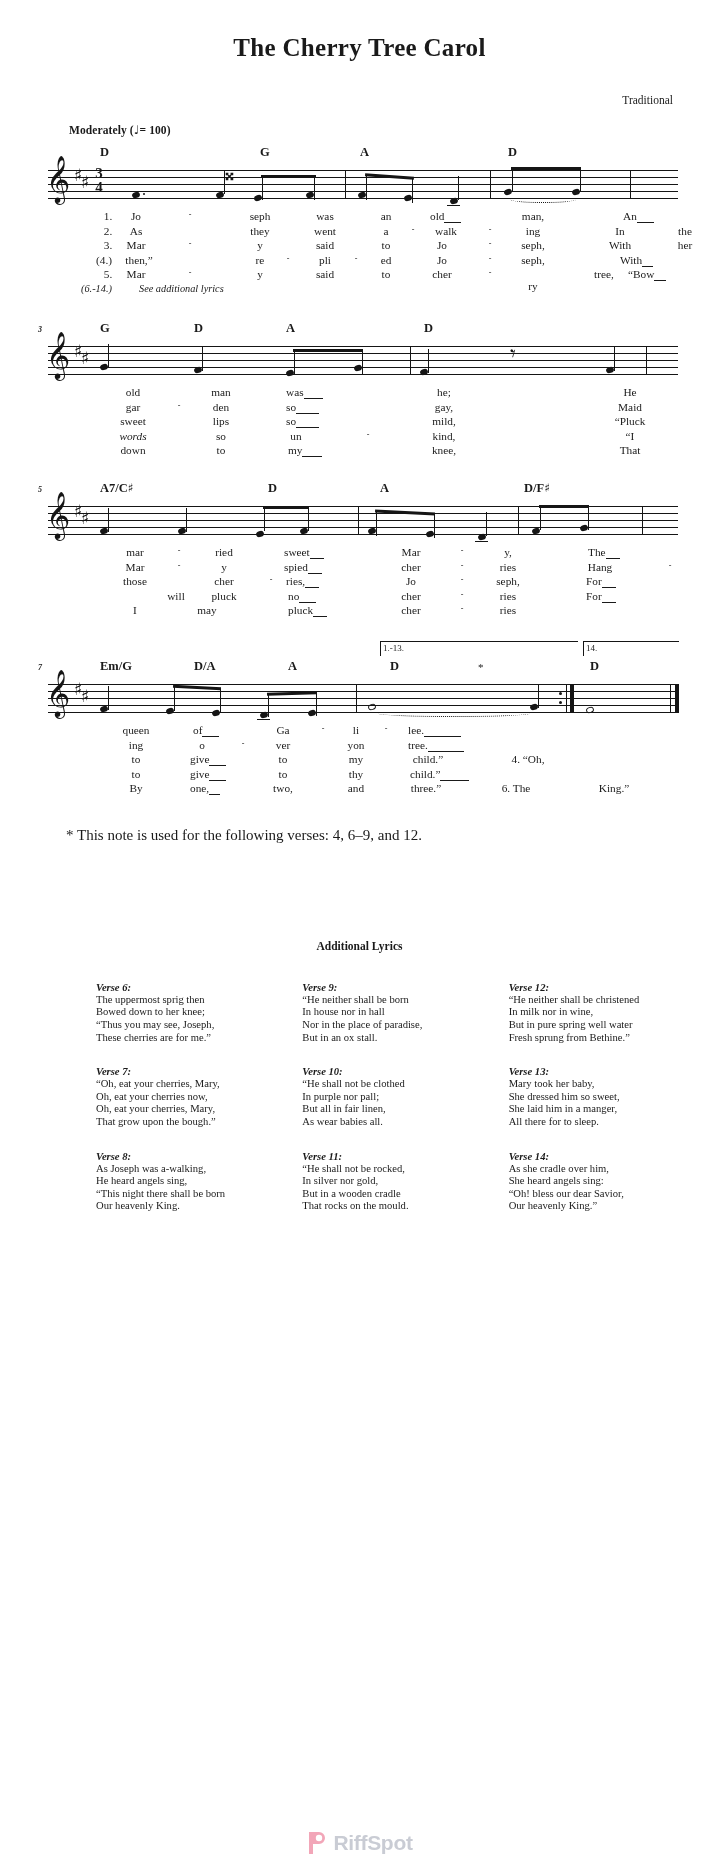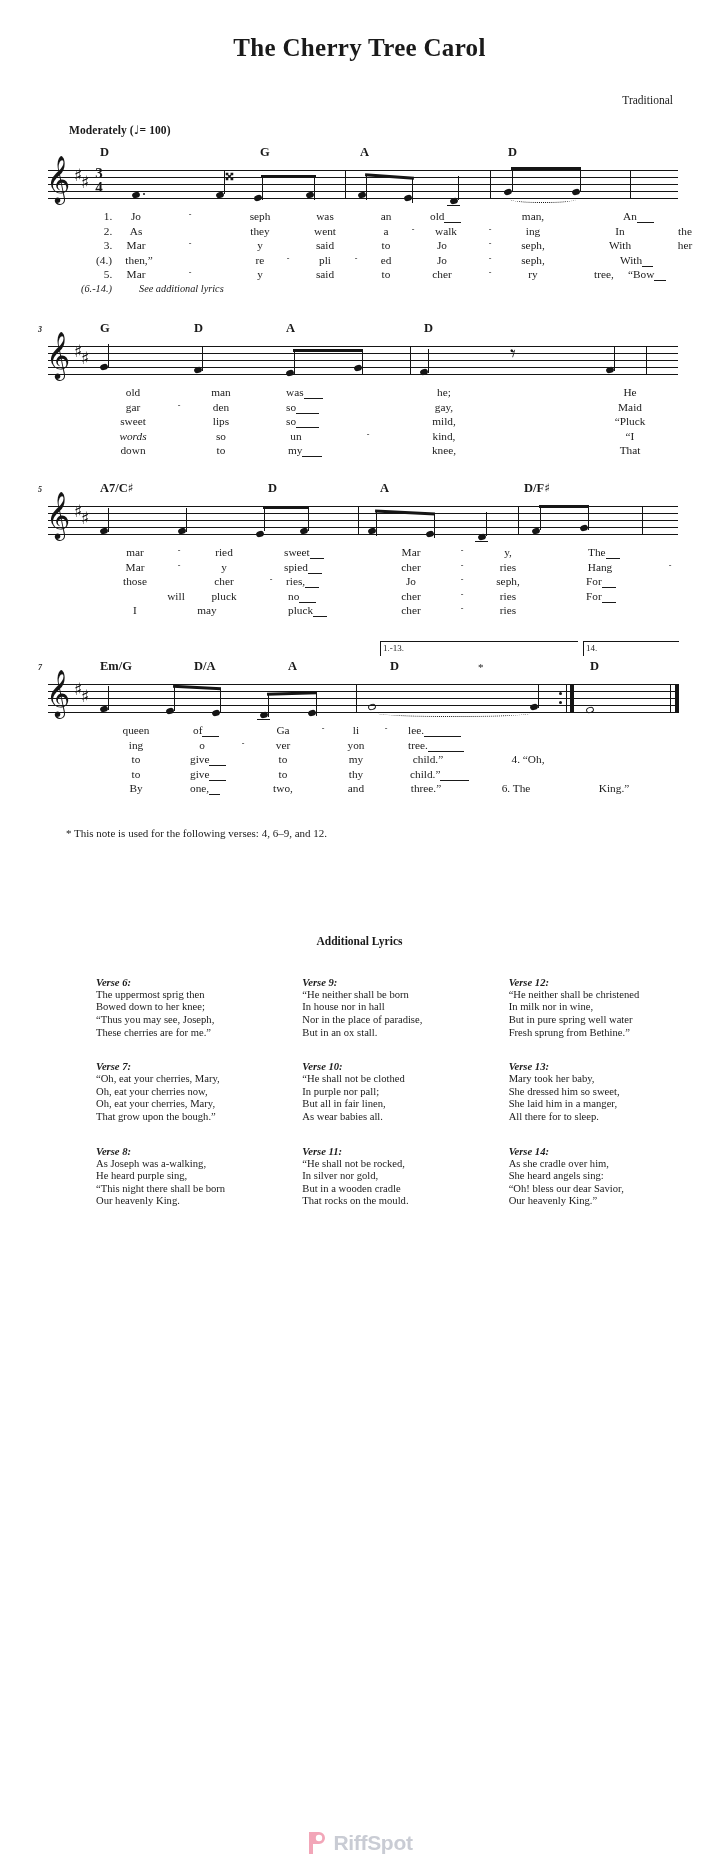--- a/index.html
+++ b/index.html
@@ -164,21 +164,21 @@
   .see-more {
     position:absolute;
     font-size:10.3px;
     font-style:italic;
   }
 
   
   .footnote {
     margin-top:30px;
     margin-left:66px;
-    font-size:11px;
+    font-size:15px;
   }
 
   
   .addl-title {
     text-align:center;
     font-weight:bold;
     font-size:11.5px;
     margin-top:96px;
   }
   .addl-grid {
@@ -351,21 +351,21 @@
       </div>
       <div class="lyric-line">
         <span class="vnum" style="left:70px;">5.</span>
         <span class="syl" style="left:98px;">Mar</span>
         <span class="syl" style="left:152px; font-size:8px;">-</span>
         <span class="syl" style="left:222px;">y</span>
         <span class="syl" style="left:287px;">said</span>
         <span class="syl" style="left:348px;">to</span>
         <span class="syl" style="left:404px;">cher</span>
         <span class="syl" style="left:452px; font-size:8px;">-</span>
-        <span class="syl" style="left:495px;">ry</span>
+        <span class="syl" style="left:495px;margin-top:12px;">ry</span>
         <span class="syl" style="left:566px;">tree,</span>
         <span class="syl left" style="left:590px;"><span>“Bow</span><u>&nbsp;&nbsp;&nbsp;&nbsp;</u></span>
       </div>
       <div class="lyric-line" style="height:16px;">
         <span class="see-more num" style="left:43px;">(6.-14.)</span>
         <span class="see-more" style="left:101px;">See additional lyrics</span>
       </div>
     </div>
   </div>
 
@@ -698,21 +698,21 @@
       <div class="verse-block">
         <div class="verse-label">Verse 7:</div>
         <div class="verse-line">“Oh, eat your cherries, Mary,</div>
         <div class="verse-line">Oh, eat your cherries now,</div>
         <div class="verse-line">Oh, eat your cherries, Mary,</div>
         <div class="verse-line">That grow upon the bough.”</div>
       </div>
       <div class="verse-block">
         <div class="verse-label">Verse 8:</div>
         <div class="verse-line">As Joseph was a-walking,</div>
-        <div class="verse-line">He heard purple sing,</div>
+        <div class="verse-line">He heard angels sing,</div>
         <div class="verse-line">“This night there shall be born</div>
         <div class="verse-line">Our heavenly King.</div>
       </div>
     </div>
 
     <div class="addl-col">
       <div class="verse-block">
         <div class="verse-label">Verse 9:</div>
         <div class="verse-line">“He neither shall be born</div>
         <div class="verse-line">In house nor in hall</div>

